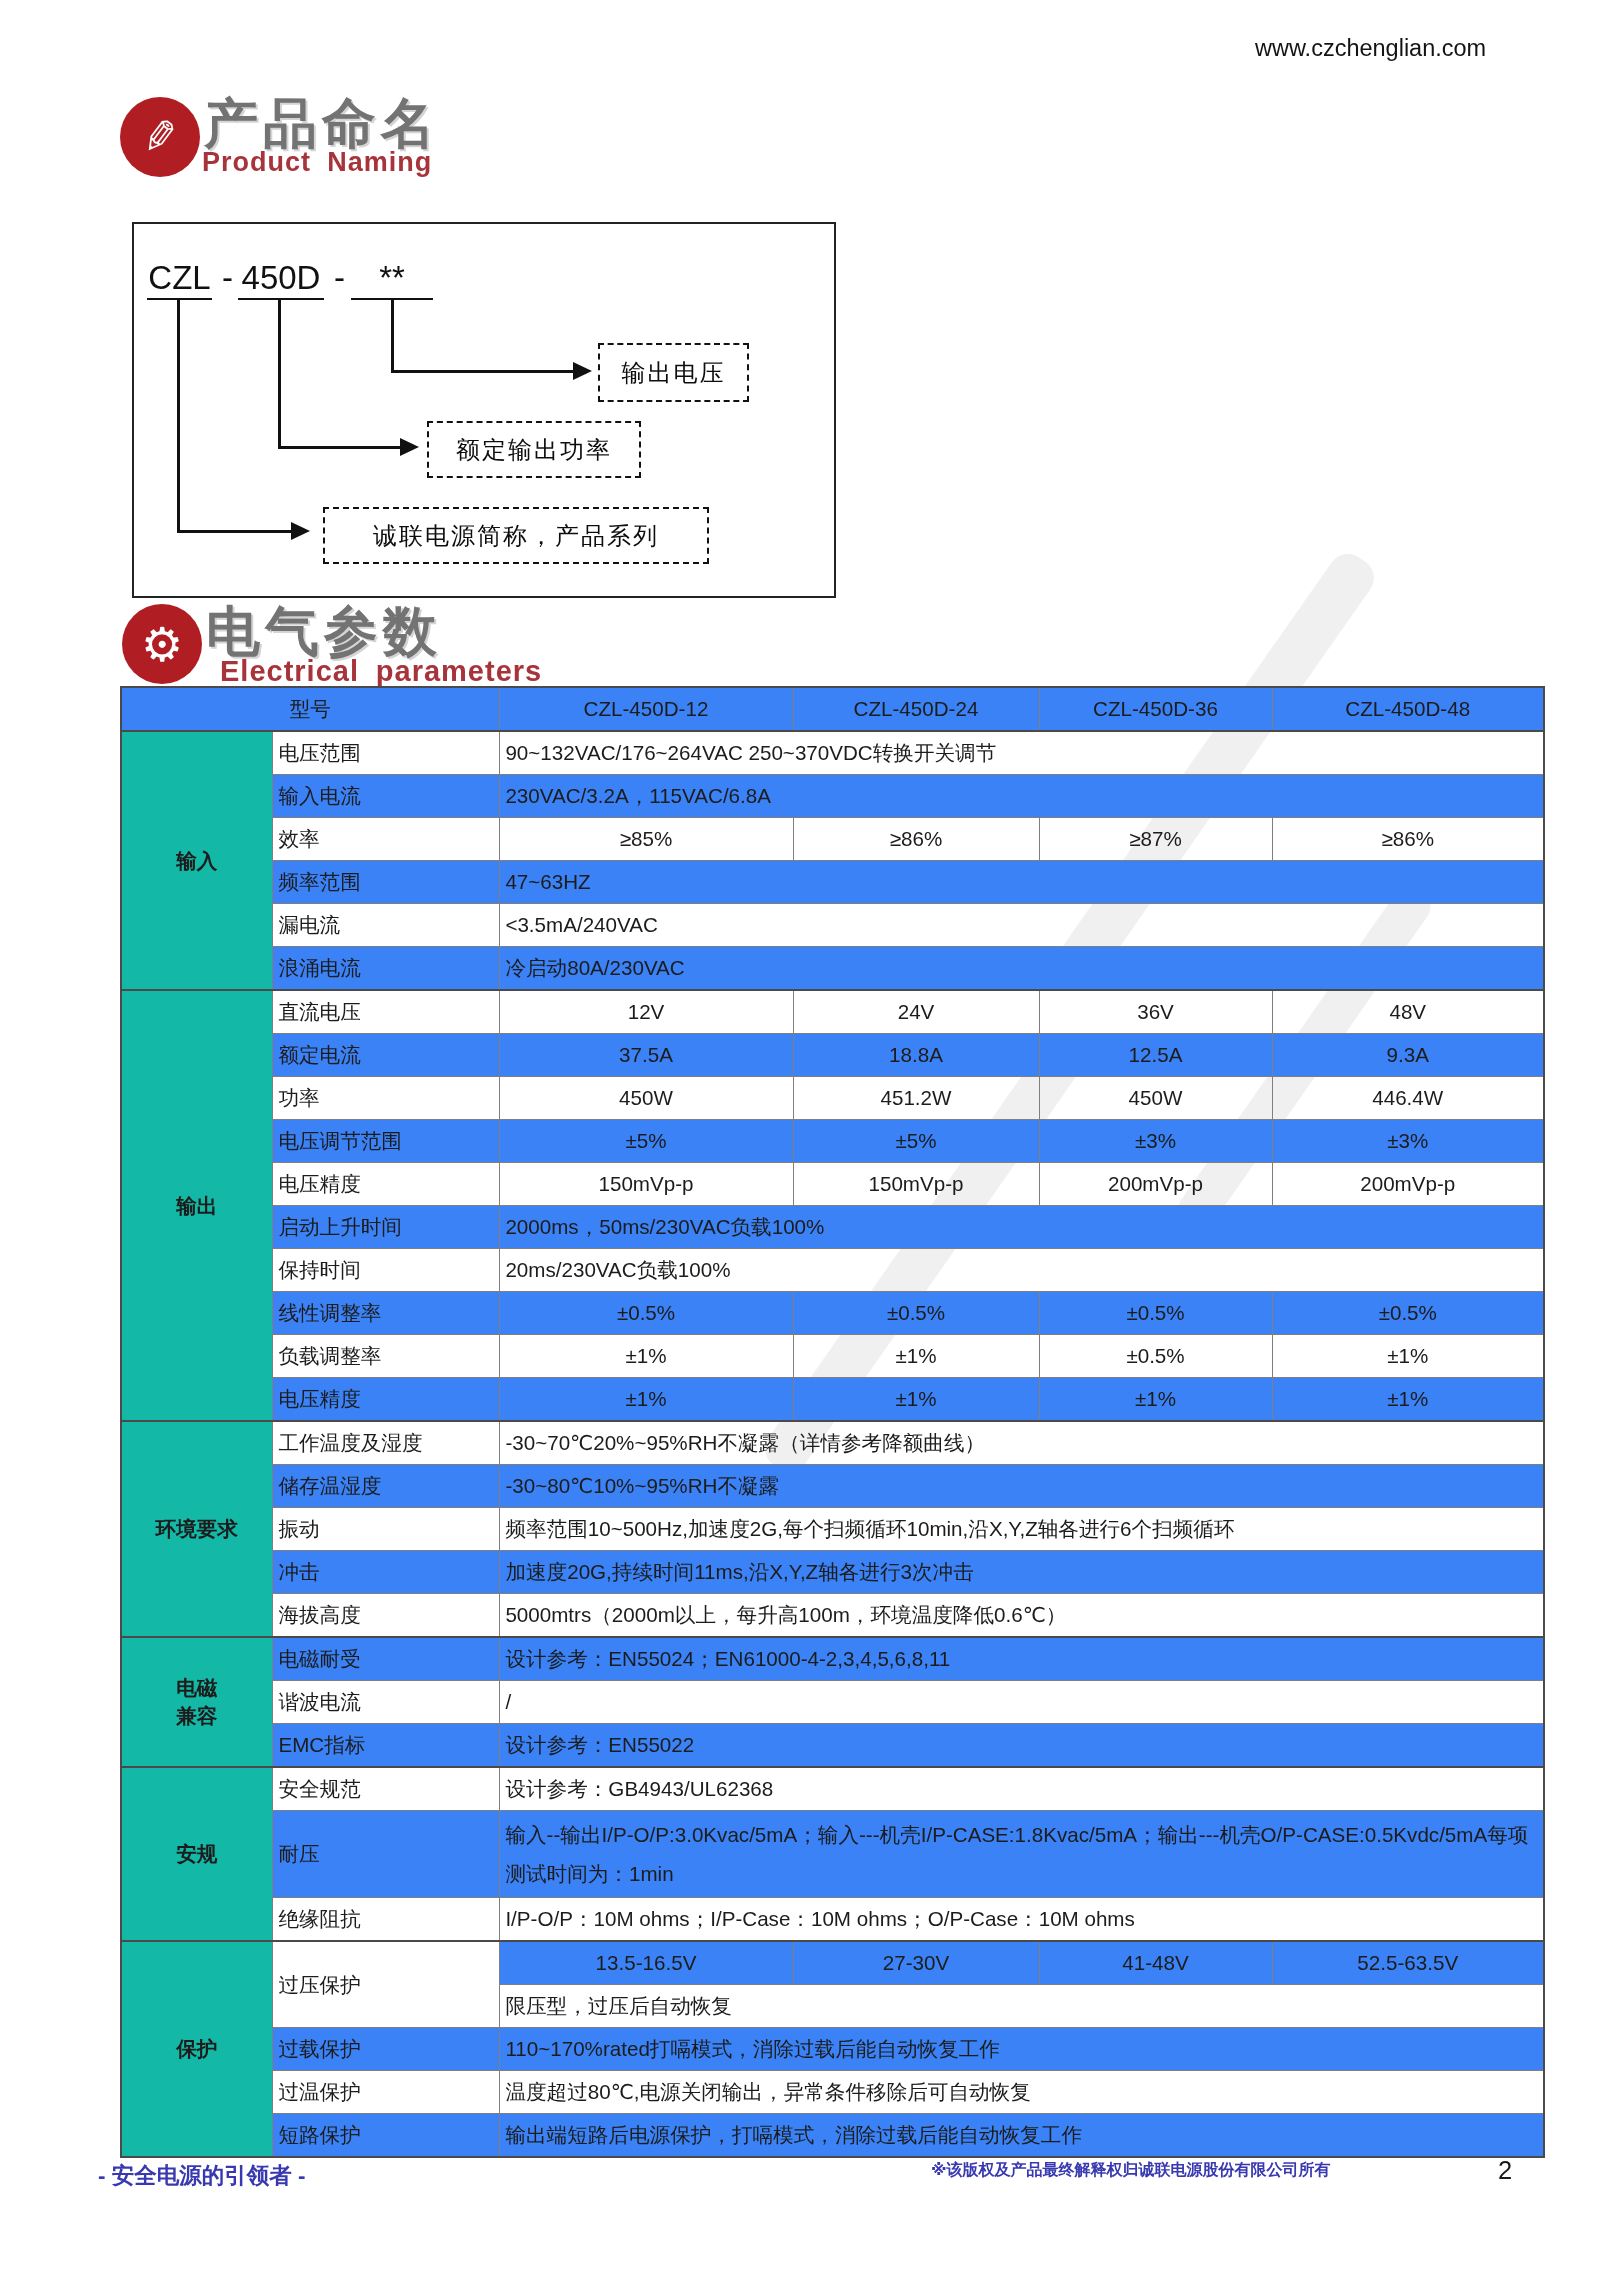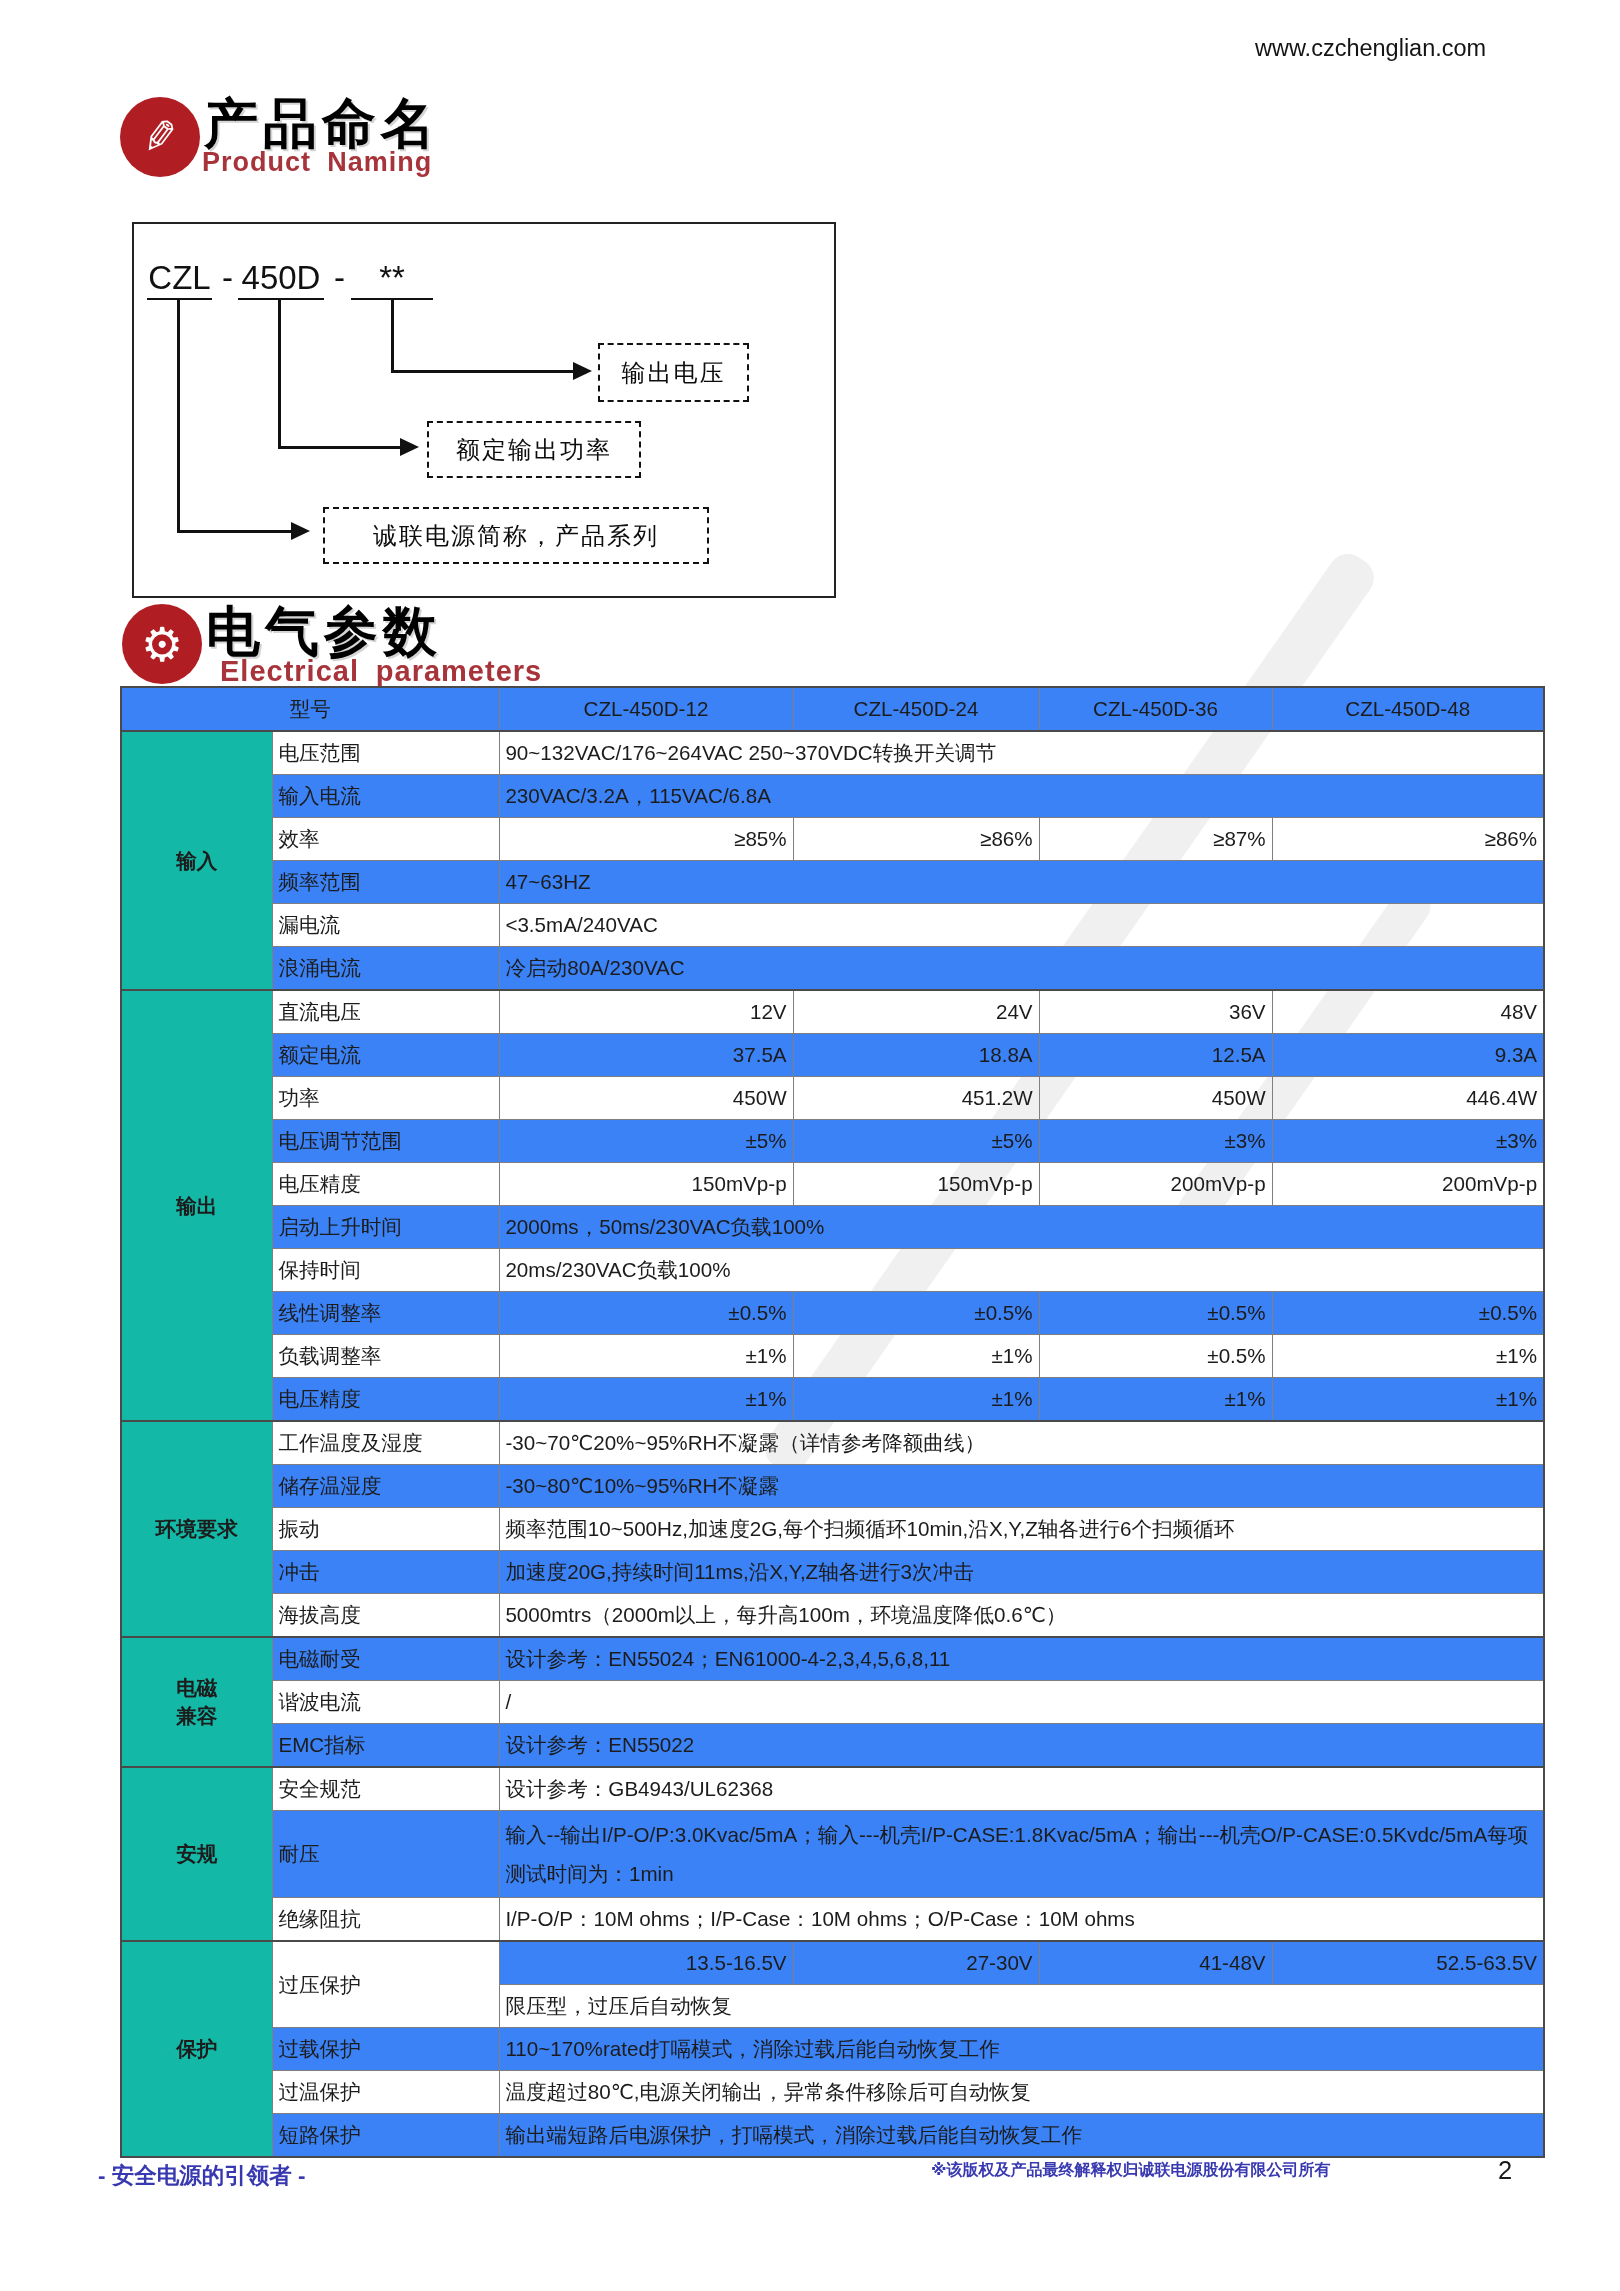--- a/index.html
+++ b/index.html
@@ -9,21 +9,21 @@
 
   
   .wm{position:absolute;background:#f0f0f0;transform:rotate(-55deg);border-radius:19.6px;}
 
   
   .url{left:1255px;top:35px;font-size:23.5px;color:#141414;}
 
   
   .badge-circle{width:80px;height:80px;border-radius:50%;background:#b01d23;
     display:flex;align-items:center;justify-content:center;}
-  .badge-cn{font-size:54px;font-weight:bold;color:#000000;letter-spacing:4.9px;
+  .badge-cn{font-size:54px;font-weight:bold;color:#737373;letter-spacing:4.9px;
     text-shadow:2px 2px 0 rgba(160,160,160,.45);white-space:nowrap;}
   .badge-en{font-size:27px;font-weight:bold;color:#a8343b;letter-spacing:1px;word-spacing:7.8px;white-space:nowrap;}
   .pencil{color:#ffffff;font-size:43px;transform:scaleX(-1) rotate(8deg);}
   .gear{color:#ffffff;font-size:47px;font-weight:bold;}
 
   
   .diag-box{left:132px;top:222px;width:700px;height:372px;border:2.9px solid #232323;}
   .mseg{position:absolute;top:257px;font-size:33px;color:#111;text-align:center;
         border-bottom:2.9px solid #111;height:41px;line-height:41px;}
   .mdash{position:absolute;top:257px;font-size:33px;color:#111;height:41px;line-height:41px;}
@@ -36,21 +36,21 @@
 
   
   table.spec{position:absolute;left:120px;top:686px;width:1424px;border-collapse:collapse;
       table-layout:fixed;border:2px solid #4a4a4a;}
   table.spec td{border:1px solid #7f7f7f;height:42px;font-size:20.6px;color:#1c1c1c;
       padding:0 5.9px;vertical-align:middle;overflow:hidden;}
   td.gray{background:#3b82f6;}
   td.sec{font-weight:bold;font-size:22.5px;text-align:center;background:#14b8a6;white-space:pre-line;line-height:1.35;}
   td.lab{text-align:left;padding-left:13.7px;white-space:nowrap;}
   td.val{text-align:left;padding-left:15.7px;}
-  td.ctr{text-align:right;margin-top:18px;}
+  td.ctr{text-align:center;margin-top:18px;}
   td.hdr{text-align:center;}
   tr.secline td{border-top:2px solid #4a4a4a;}
   tr.tall td{height:86px;}
   td.wrap2{line-height:1.9;}
 
   
   .foot-left{left:98px;top:2160px;font-size:22.5px;font-weight:bold;color:#3838b0;}
   .foot-right{left:931px;top:2160px;font-size:16px;font-weight:bold;color:#3838b0;}
   .foot-page{left:1498px;top:2156px;font-size:25.5px;color:#1a1a1a;}
 </style>

